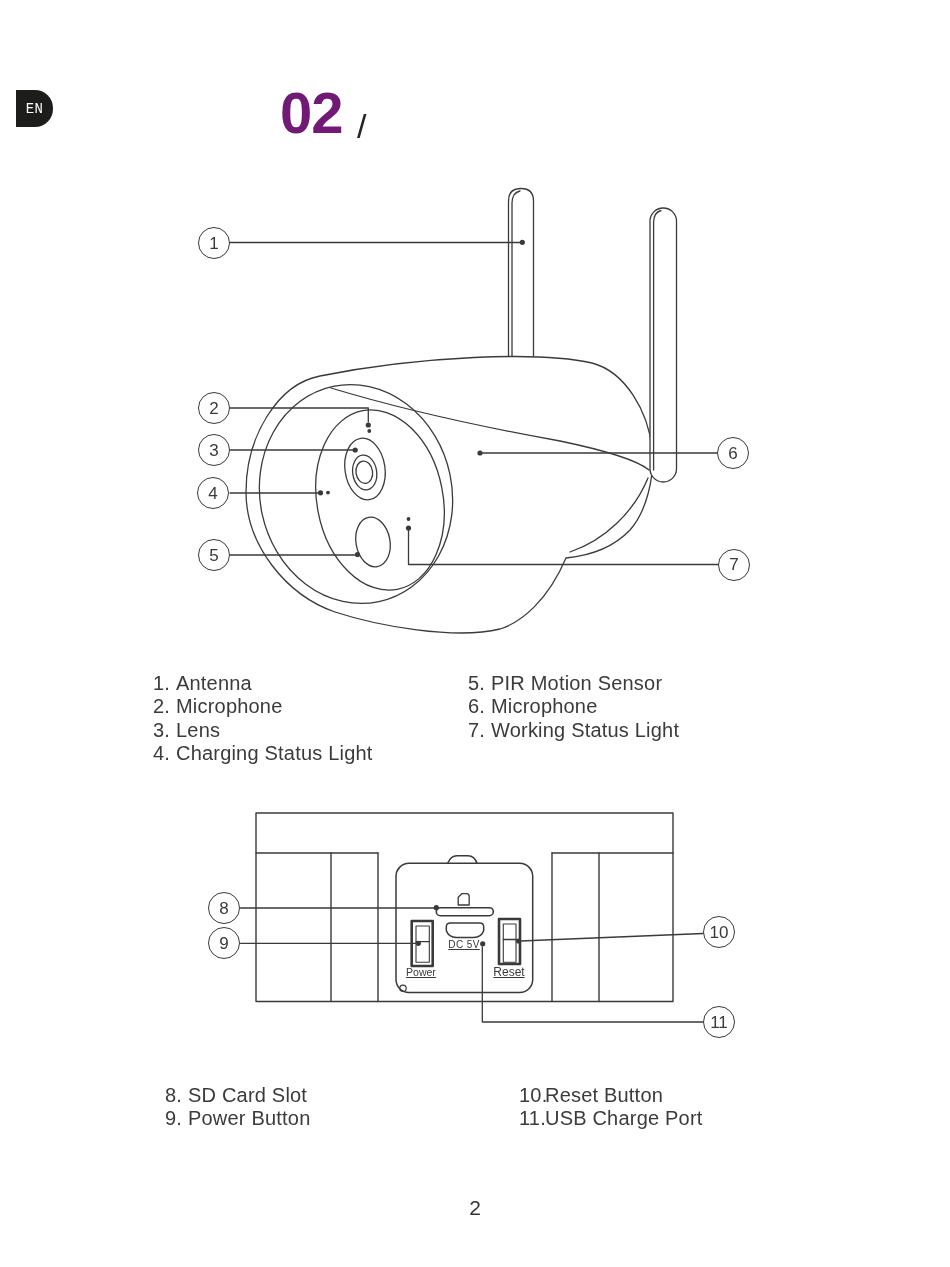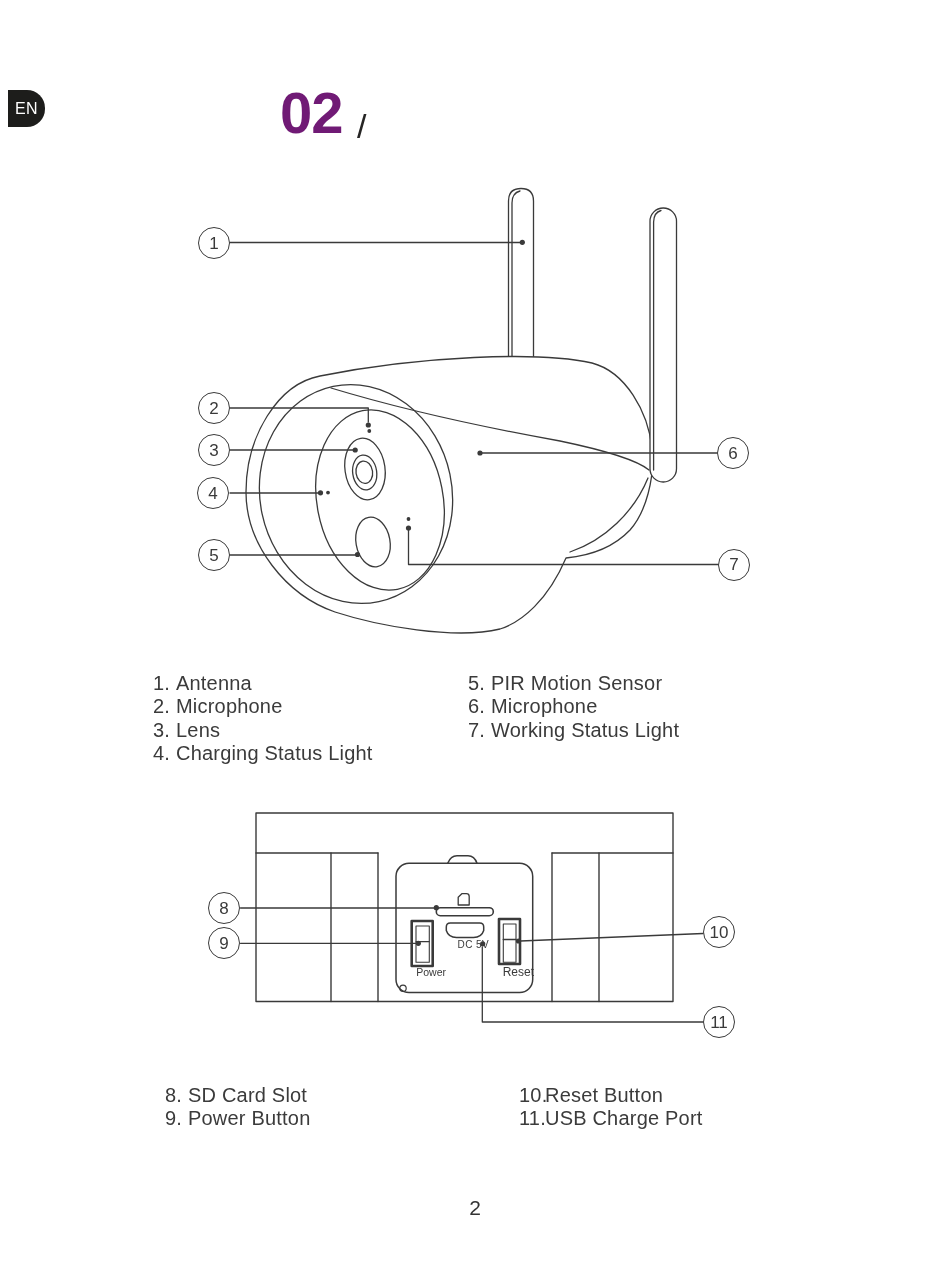--- a/index.html
+++ b/index.html
@@ -1,39 +1,39 @@
 <!DOCTYPE html>
 <html><head>
 <meta charset="utf-8">
 <style>
   html,body{margin:0;padding:0;background:#f4f4f4;}
   #page{position:relative;width:950px;height:1267px;background:#ffffff;overflow:hidden;
         font-family:"Liberation Sans", sans-serif;}
   .abs{position:absolute;}
   
-  #en-badge{left:8px;top:90px;width:37px;height:37px;background:#1d1d1b;color:#fff;
+  #en-badge{left:16px;top:90px;width:37px;height:37px;background:#1d1d1b;color:#fff;
     border-radius:0 18px 18px 0;display:flex;align-items:center;justify-content:center;
-    font-size:16px;letter-spacing:.3px;}
+    font-size:14px;letter-spacing:.3px;font-family:Liberation Mono, monospace;}
   
   #t-num{left:280px;top:84px;font-size:58px;font-weight:700;line-height:1;color:#701a75;letter-spacing:-1px;}
   #t-slash{left:357px;top:109px;font-size:34px;font-weight:400;line-height:1;color:#262524;}
   #t-text{left:385px;top:107px;font-size:30px;font-weight:700;line-height:1.05;color:#262524;letter-spacing:.8px;}
   
   #art{left:0;top:0;}
   
   .callout{width:32px;height:32px;border:1.6px solid #3a3a3a;border-radius:50%;
     box-sizing:border-box;display:flex;align-items:center;justify-content:center;
     font-size:17px;color:#3a3a3a;background:transparent;line-height:1;}
   
   .legend{color:#3b3b3b;font-size:20px;line-height:23.4px;letter-spacing:.2px;}
   .lrow{display:flex;}
   .lnum{flex:none;width:23px;}
   .legend.wide .lnum{width:26px;}
   
-  .dlabel{color:#3a3a3a;text-align:right;line-height:12px;}
+  .dlabel{color:#3a3a3a;text-align:center;line-height:12px;text-decoration:underline;}
   #lbl-power{left:396px;top:966px;width:50px;font-size:10.5px;}
   #lbl-reset{left:484px;top:966px;width:50px;font-size:12px;}
   #lbl-dc{left:439px;top:939px;width:50px;font-size:10px;letter-spacing:.4px;}
   #page-num{left:425px;top:1196px;width:100px;text-align:center;font-size:21px;color:#333;}
 </style>
 </head>
 <body>
 
 <div id="page">
 

